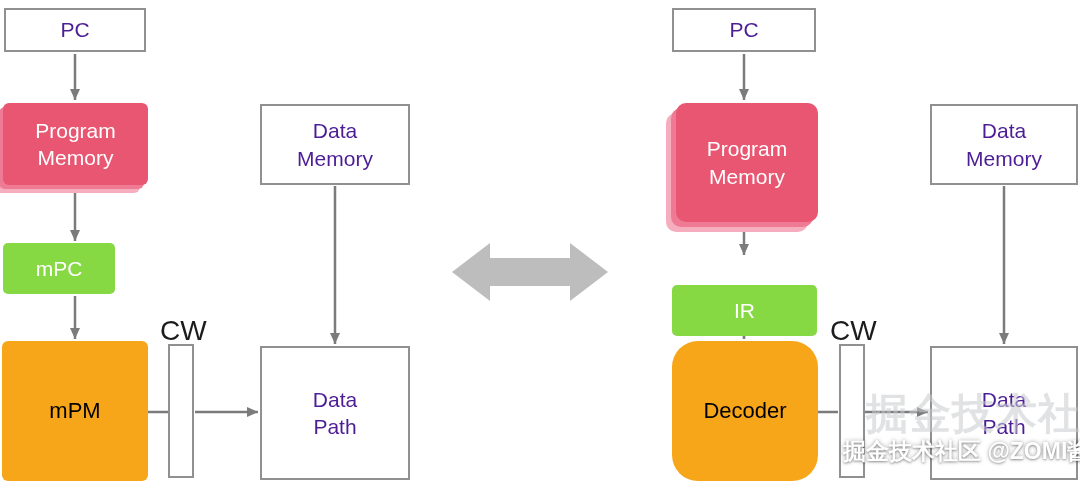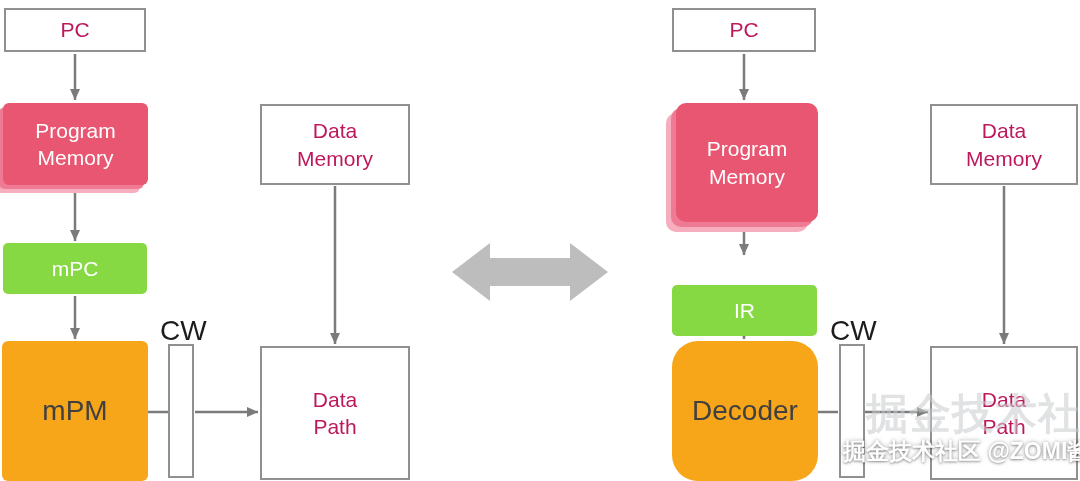--- a/index.html
+++ b/index.html
@@ -1,21 +1,21 @@
 <!DOCTYPE html>
 <html><head>
 <meta charset="utf-8">
 <style>
   html, body { margin: 0; padding: 0; background: #ffffff; font-family: "Liberation Sans", sans-serif; }
   .stage { position: relative; width: 1080px; height: 481px; background: #ffffff; overflow: hidden; }
 
   .box { position: absolute; box-sizing: border-box; display: flex; align-items: center; justify-content: center; text-align: center; }
-  .white-box { background: #ffffff; border: 2px solid #909090; color: #be185d; font-size: 21px; }
+  .white-box { background: #ffffff; border: 2px solid #909090; color: #4c1d95; font-size: 21px; }
   .green-box { background: #86d943; border-radius: 5px; color: #ffffff; font-size: 21px; }
-  .orange-box { background: #f7a519; color: #404040; font-size: 28px; }
+  .orange-box { background: #f7a519; color: #000000; font-size: 22px; }
   .r6 { border-radius: 6px; }
   .r26 { border-radius: 26px; }
 
   .pm-wrap { position: absolute; }
   .pm-layer { position: absolute; width: 100%; height: 100%; }
   .pm-main { display: flex; align-items: center; justify-content: center; color: #ffffff; font-size: 21px; text-align: center; }
   .pm-r { border-radius: 6px; }
   .pm-r-big { border-radius: 10px; }
   .pink-back { background: #f6aebf; }
   .pink-mid  { background: #ee7b93; }
@@ -68,21 +68,21 @@
   </div>
 
   <div class="pm-wrap" style="left:3px; top:103px; width:145px; height:82px;">
     <div class="pm-layer pink-back pm-r" style="left:-8px; top:8px;"></div>
     <div class="pm-layer pink-mid pm-r" style="left:-4px; top:4px;"></div>
     <div class="pm-layer pink-main pm-r pm-main" style="left:0; top:0;">
       <span class="w104">Program Memory</span>
     </div>
   </div>
 
-  <div class="box green-box" style="left:3px; top:243px; width:144px; height:51px;">
+  <div class="box green-box" style="left:3px; top:243px; width:112px; height:51px;">
     <span>mPC</span>
   </div>
 
   <div class="box orange-box r6" style="left:2px; top:341px; width:146px; height:140px;">
     <span>mPM</span>
   </div>
 
   <div class="cw-label" style="left:160px; top:315px;">CW</div>
 
   <div class="box white-box" style="left:168px; top:344px; width:26px; height:134px;"></div>

